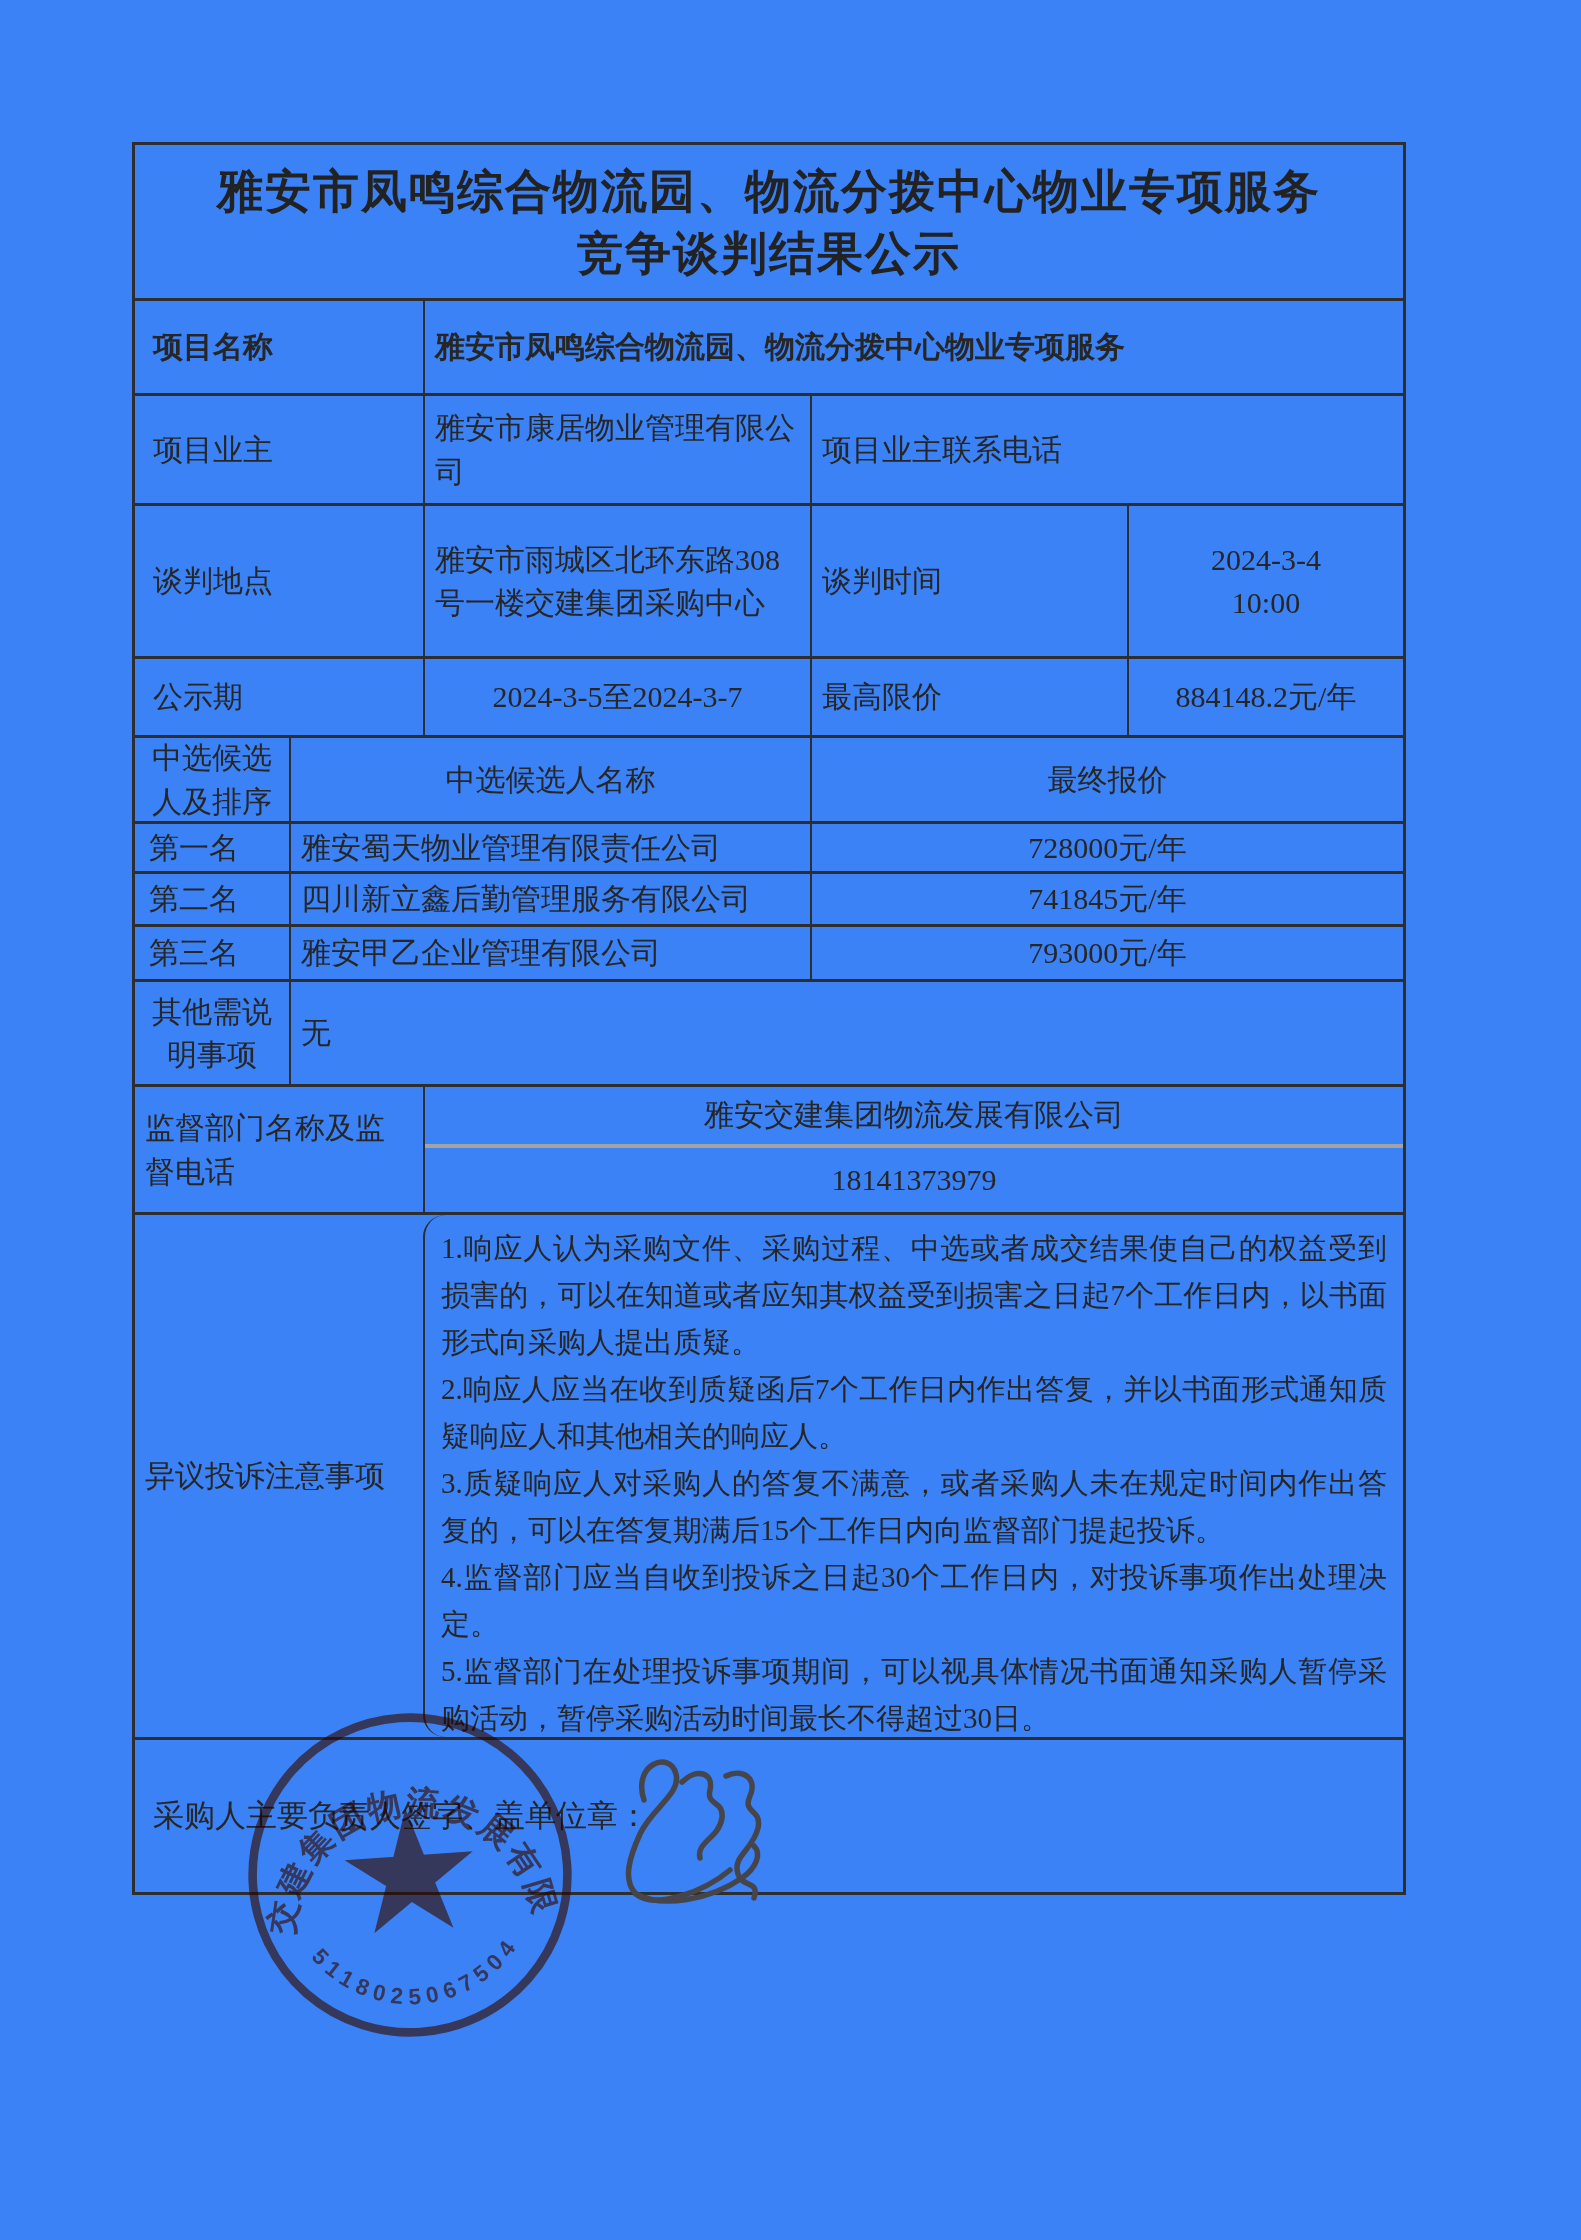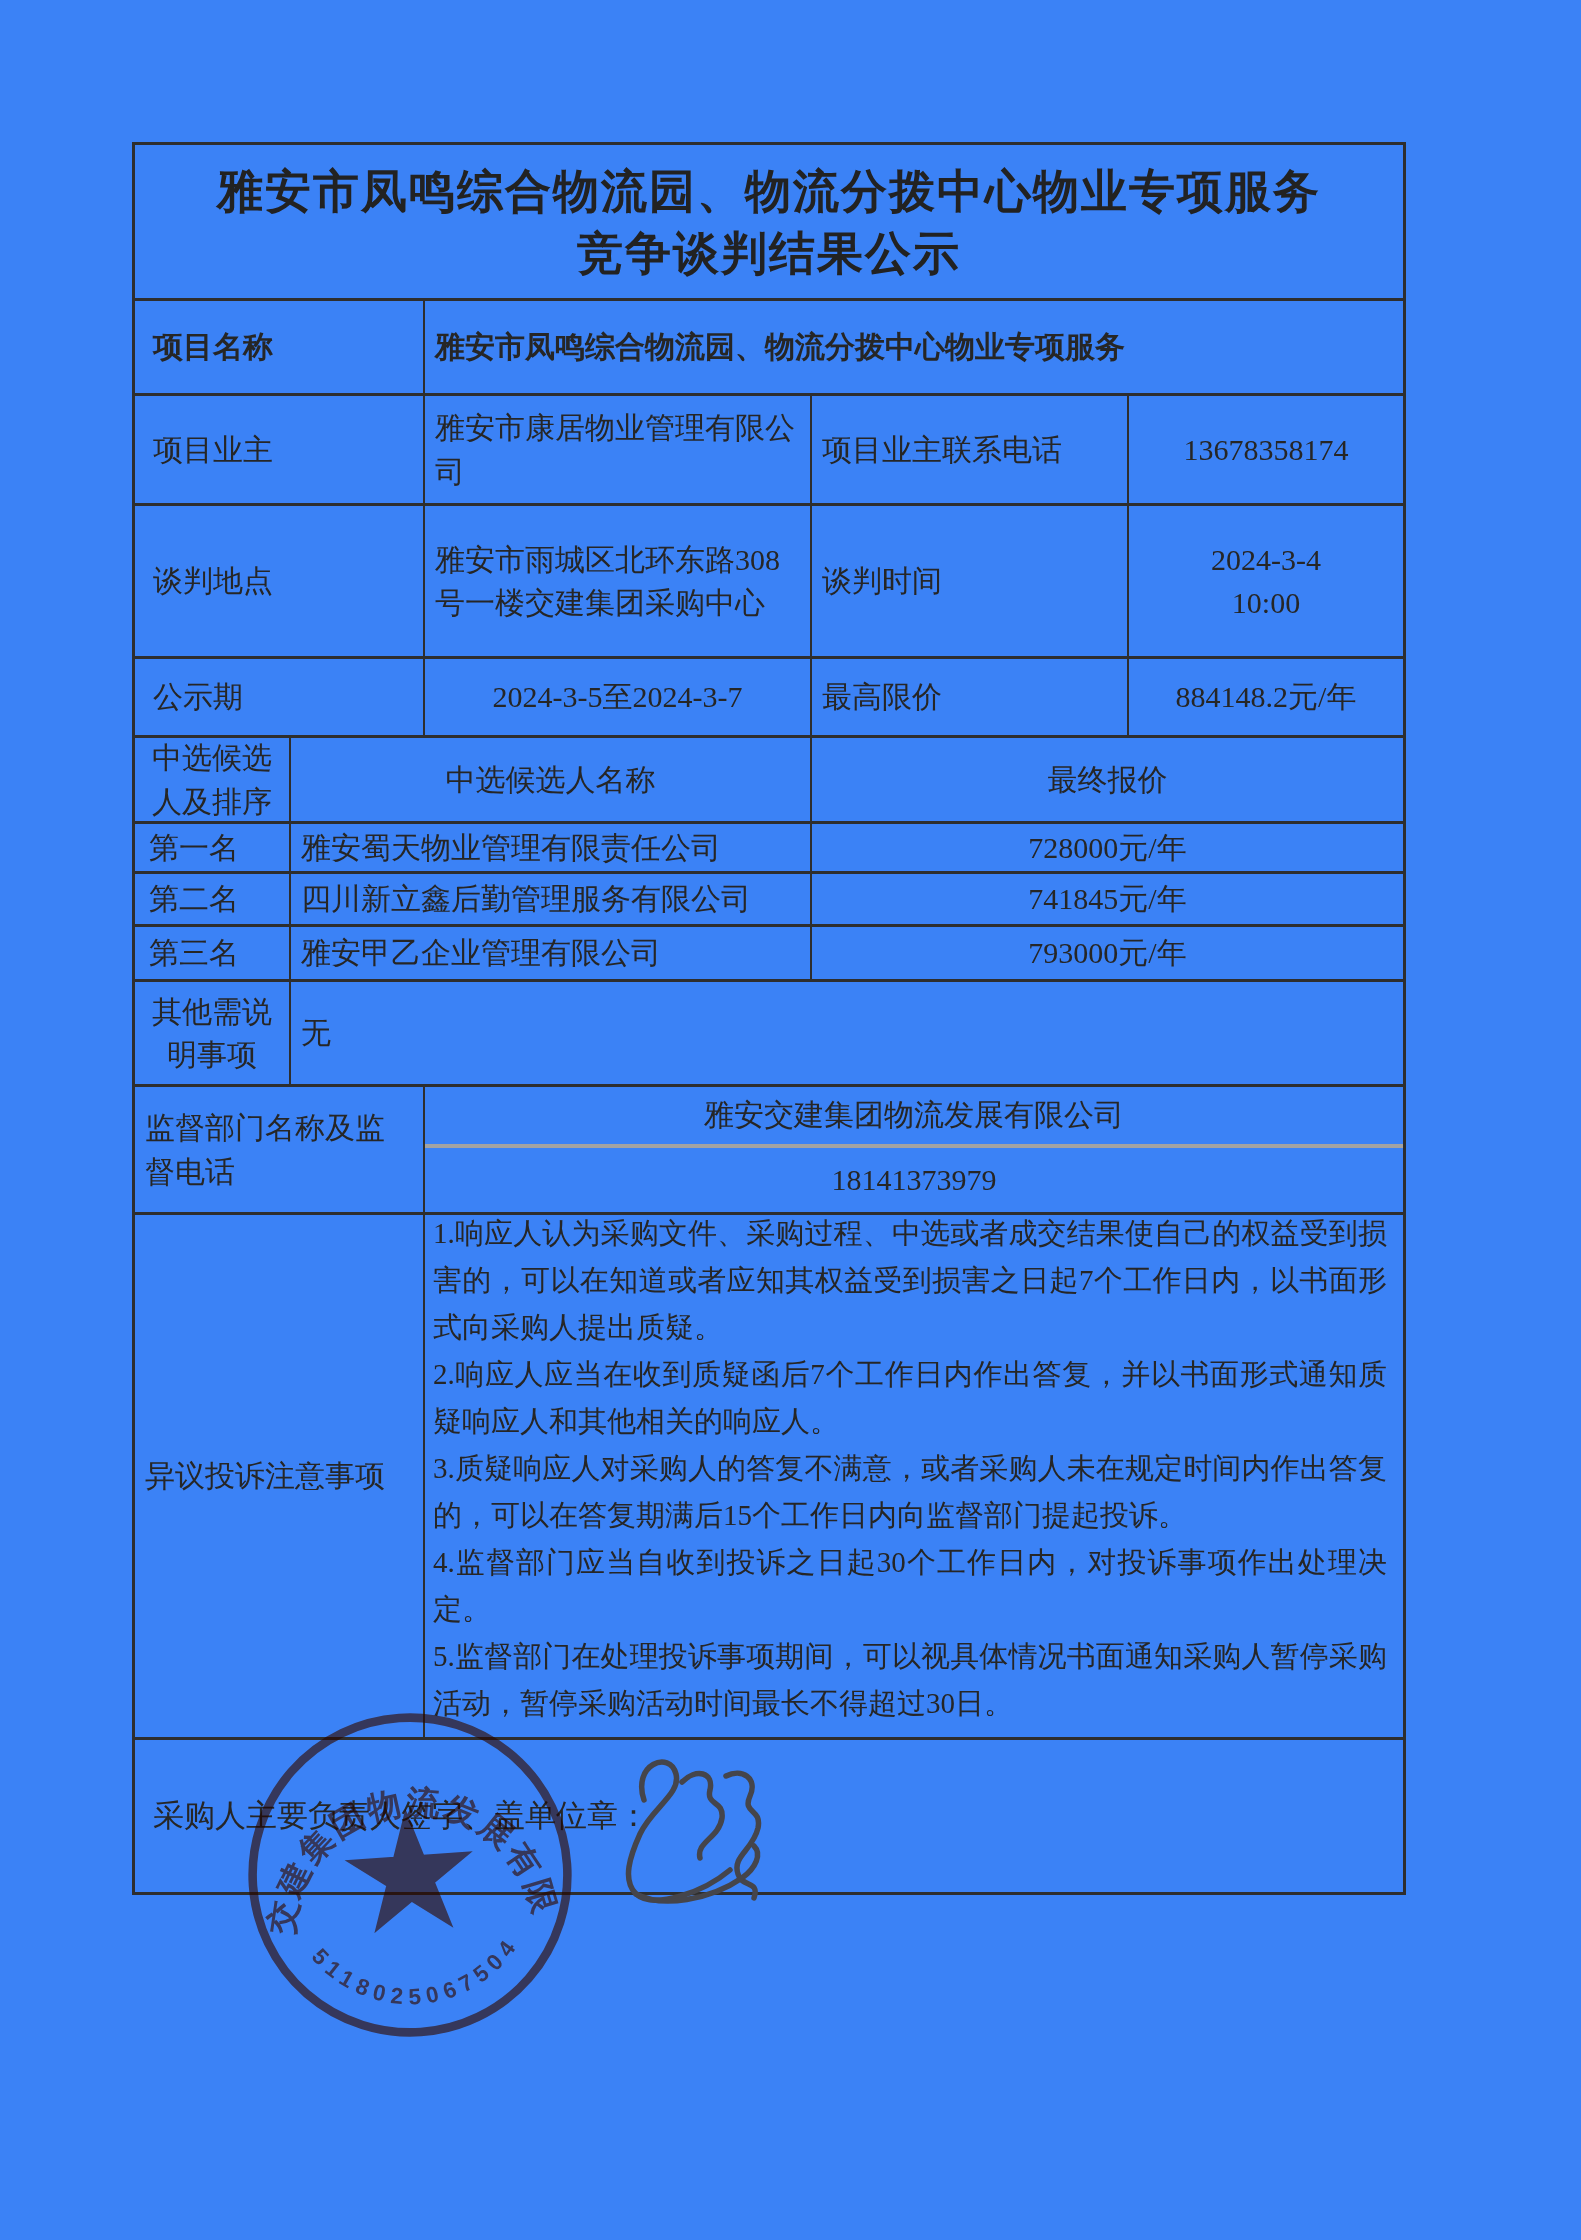--- a/index.html
+++ b/index.html
@@ -59,22 +59,23 @@
     text-align:center;padding:6px 20px;box-sizing:border-box;
   }
 
   
   .sup-stack{flex:1 1 auto;display:flex;flex-direction:column;border-left:2px solid #2e2e2e;box-sizing:border-box;}
   .sup-sub{flex:0 0 57px;display:flex;align-items:center;justify-content:center;font-size:30px;box-sizing:border-box;}
   .sup-sub + .sup-sub{flex:1 1 auto;border-top:4px solid #a3a3a3;}
 
   
   .obj-text{
-    flex:1 1 auto;border-left:2px solid #2e2e2e;display:flex;align-items:flex-end;box-sizing:border-box;
-    padding:10px 16px 10px 8px;
+    flex:1 1 auto;border-left:2px solid #2e2e2e;display:flex;align-items:flex-start;box-sizing:border-box;
+    padding:10px 16px 10px 16px;
+    border-radius:22px;
   }
   .obj-text .inner{width:100%;}
   .obj-text p{margin:0;font-size:29px;line-height:47px;text-align:justify;color:#262626;}
 
   
   .sig-row .cell{align-items:center;}
   .sig-label{padding-left:8px;font-size:31px;}
 
   
   .seal{
@@ -104,21 +105,20 @@
 
     <div class="row h-r1">
       <div class="cell lab w288">项目名称</div>
       <div class="cell grow">雅安市凤鸣综合物流园、物流分拨中心物业专项服务</div>
     </div>
 
     <div class="row h-r2">
       <div class="cell lab w288">项目业主</div>
       <div class="cell w387">雅安市康居物业管理有限公司</div>
       <div class="cell w317">项目业主联系电话</div>
-      <div class="cell grow center">13678358174</div>
     </div>
 
     <div class="row h-r3">
       <div class="cell lab w288">谈判地点</div>
       <div class="cell w387">雅安市雨城区北环东路308号一楼交建集团采购中心</div>
       <div class="cell w317">谈判时间</div>
       <div class="cell grow center preline">2024-3-4
 10:00</div>
     </div>
 

